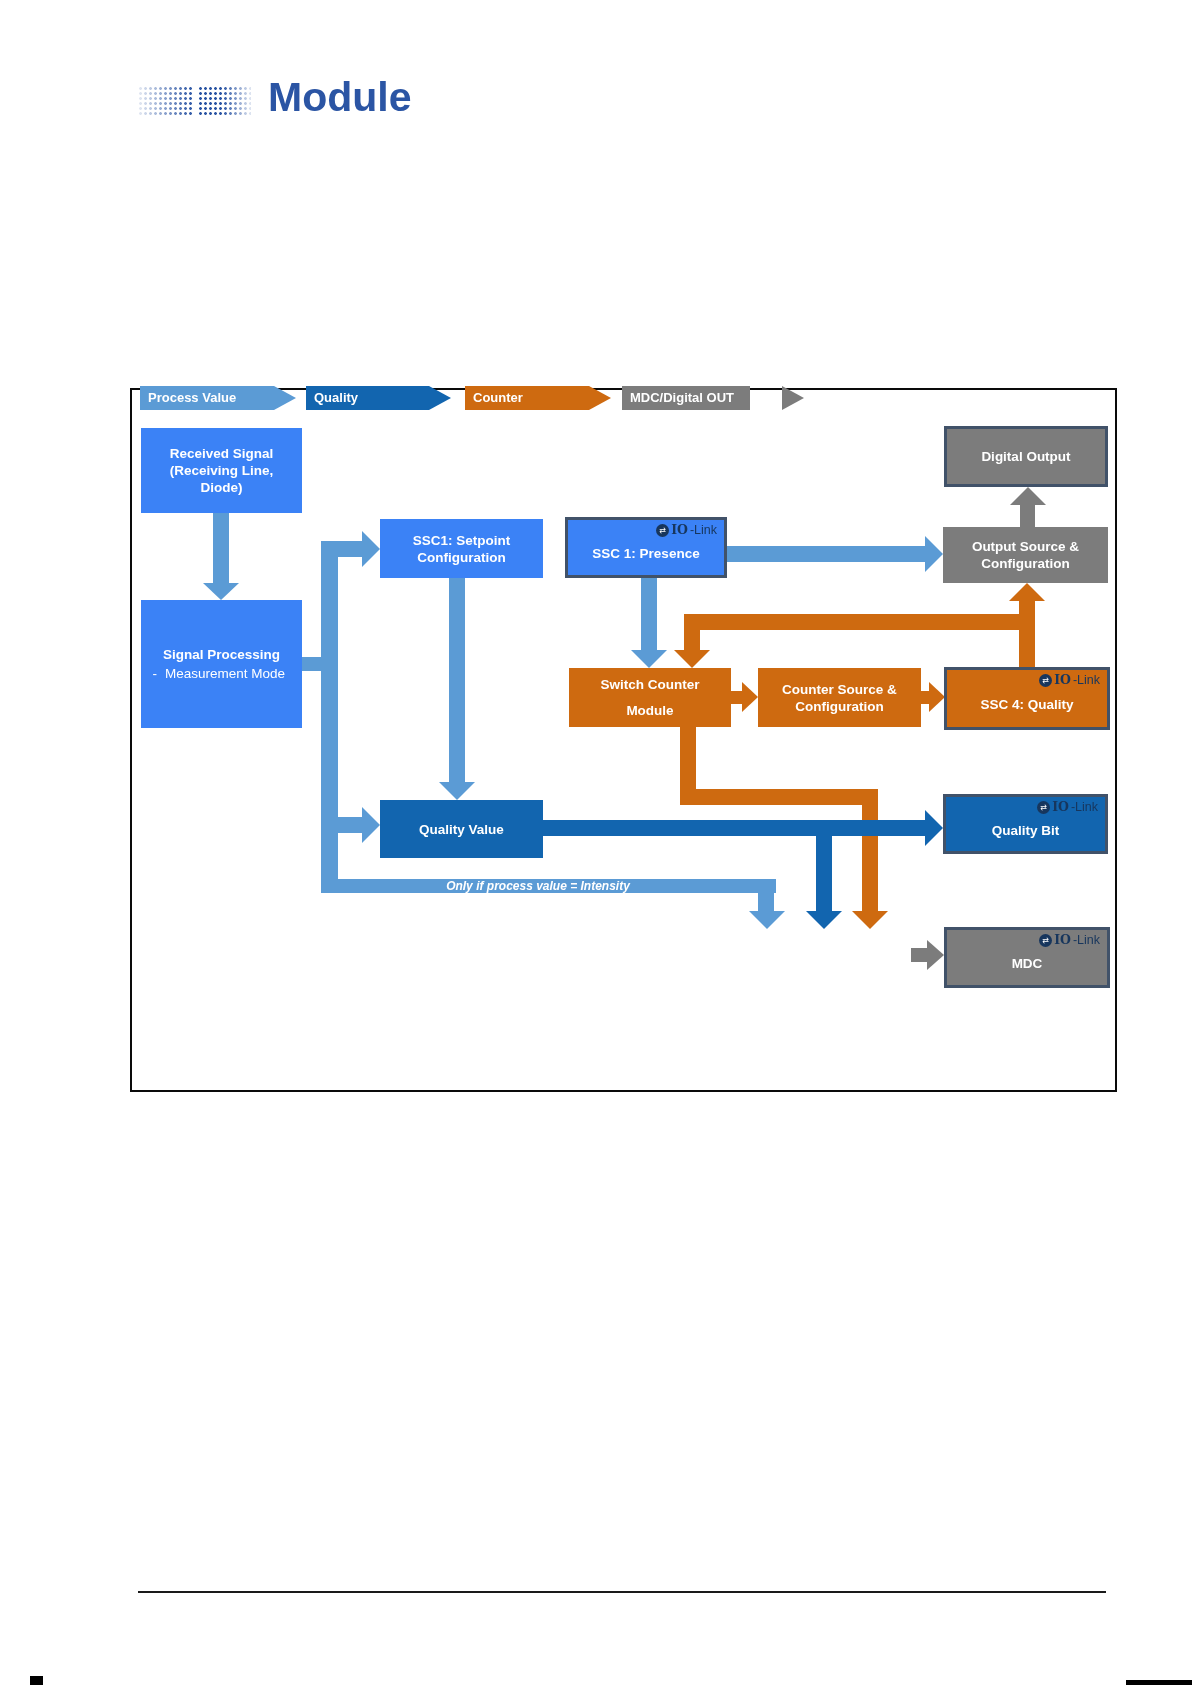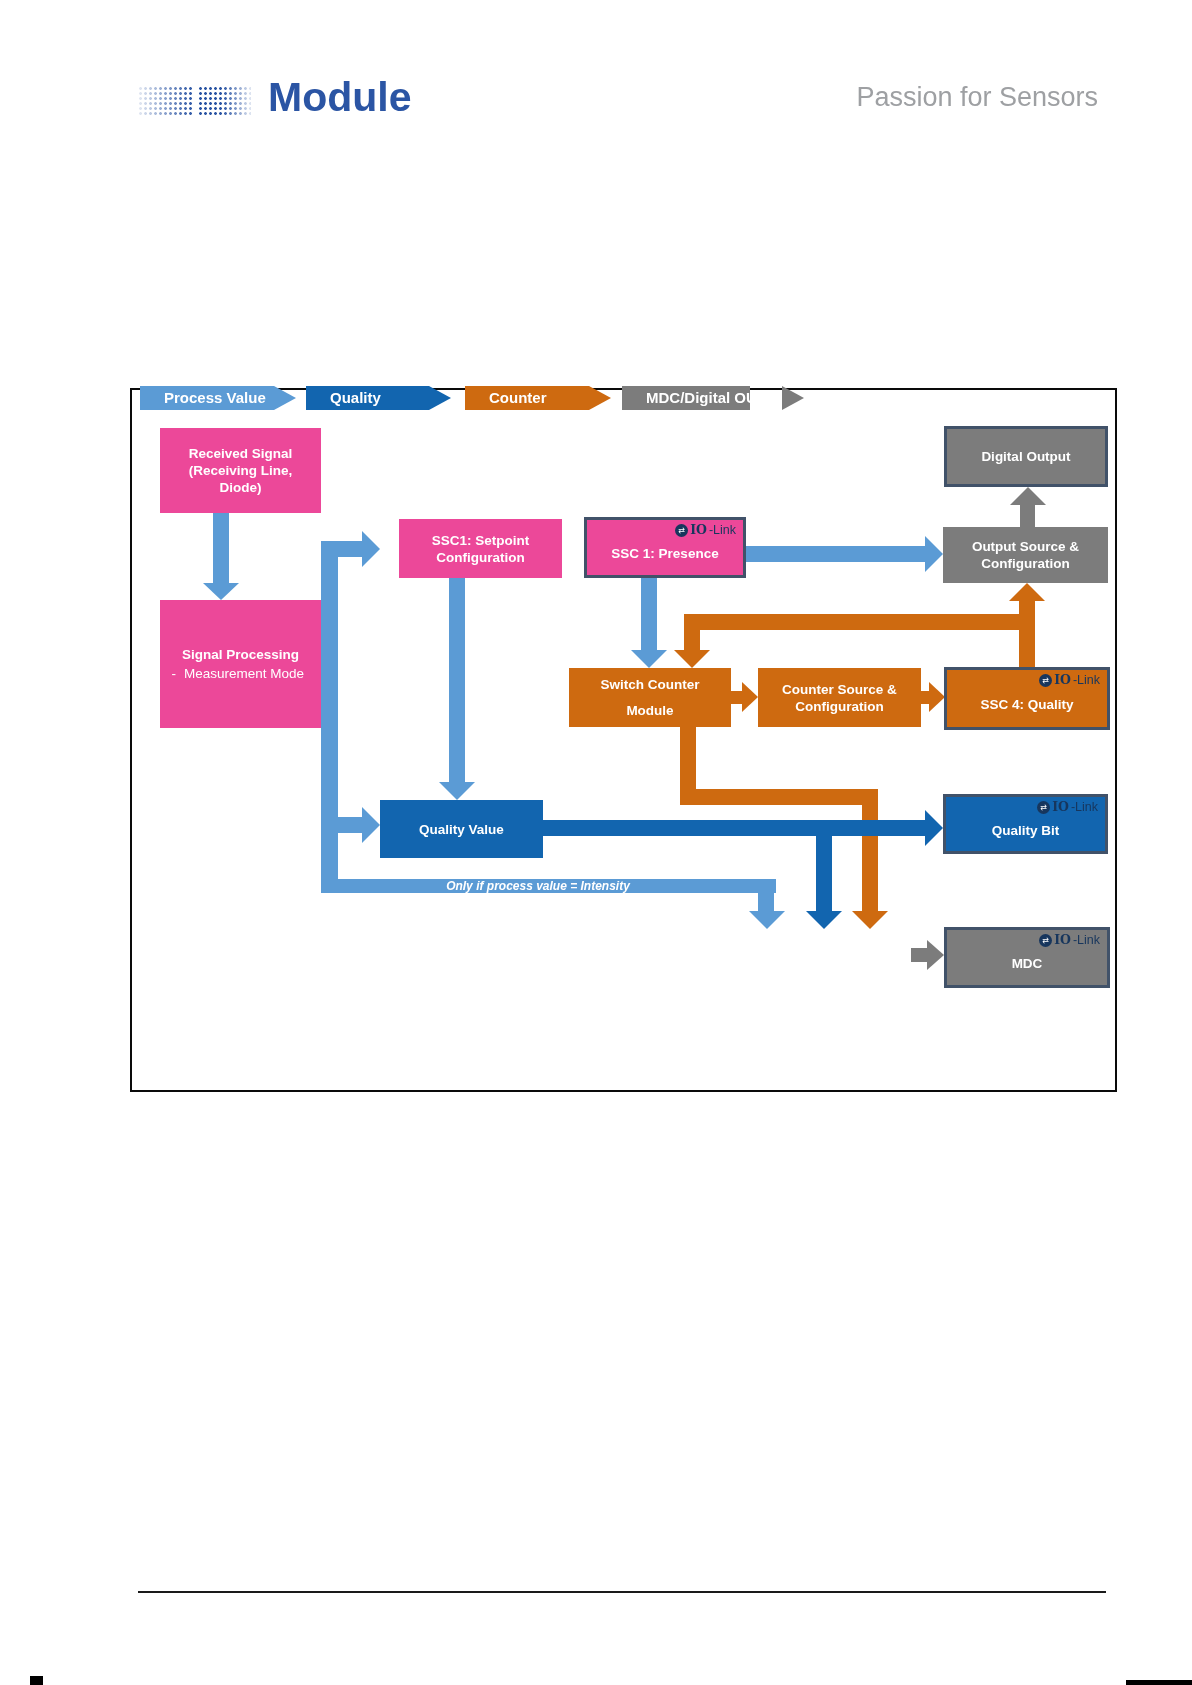--- a/index.html
+++ b/index.html
@@ -15,25 +15,25 @@
   .brand{position:absolute;left:268px;top:74px;font-size:41px;font-weight:bold;color:#2B55A4;letter-spacing:0;}
   .tagline{position:absolute;left:698px;top:82px;width:400px;text-align:right;font-size:27px;
            font-weight:300;color:#9EA0A3;}
   
   .frame{position:absolute;left:130px;top:388px;width:987px;height:653px;border:2px solid #0a0a0a;box-sizing:border-box;}
   .caption{position:absolute;left:130px;top:1039px;width:987px;height:53px;border:2px solid #0a0a0a;border-top:none;box-sizing:border-box;background:#fff;}
   
   .leg{position:absolute;top:386px;height:24px;display:flex;}
   .leg .body{height:24px;background:currentColor;}
   .leg .head{width:0;height:0;border-top:12px solid transparent;border-bottom:12px solid transparent;border-left:22px solid;}
-  .leg .lbl{position:absolute;left:8px;top:0;line-height:24px;font-size:15px;font-weight:bold;color:#fff;white-space:nowrap;margin-left:16px;}
+  .leg .lbl{position:absolute;left:8px;top:0;line-height:24px;font-size:13px;font-weight:bold;color:#fff;white-space:nowrap;}
   
   .node{position:absolute;box-sizing:border-box;display:flex;flex-direction:column;align-items:center;
         justify-content:center;color:#fff;font-size:13.5px;font-weight:bold;text-align:center;line-height:17px;}
-  .fill-pv{background:#ec4899;margin-left:19px;} .fill-qu{background:#1265AF;} .fill-co{background:#CE6A10;} .fill-gy{background:#7C7C7C;}
+  .fill-pv{background:#3b82f6;} .fill-qu{background:#1265AF;} .fill-co{background:#CE6A10;} .fill-gy{background:#7C7C7C;}
   .iobox{border:3px solid #415269;}
   .iolink{position:absolute;top:3px;right:7px;display:flex;align-items:center;gap:2px;
           color:#17365D;font-size:12.5px;font-weight:normal;line-height:14px;}
   .iol-disc{display:inline-flex;align-items:center;justify-content:center;width:13px;height:13px;
             border-radius:50%;background:#17365D;color:#fff;font-size:8px;line-height:13px;}
   .iol-io{font-family:"DejaVu Serif",serif;font-weight:bold;}
   .sp-bullet{display:flex;gap:8px;font-weight:normal;text-align:left;margin-top:2px;width:138px;line-height:17px;}
   .pad-io{padding-top:12px;}
   
   .ln{position:absolute;background:currentColor;}
@@ -49,21 +49,20 @@
   .artifact{position:absolute;background:#000;}
 </style>
 </head>
 <body>
 
 <div class="page">
 
   <div class="halftone ht1" style="left:138px;top:86px;width:56px;height:31px;"></div>
   <div class="halftone ht2" style="left:198px;top:86px;width:53px;height:31px;"></div>
   <div class="brand">Module</div>
-  <div class="tagline">Passion for Sensors</div>
 
   <div class="frame"></div>
   <div class="caption"></div>
 
   <div class="leg pv" style="left:140px;">
     <div class="body" style="width:134px;"></div>
     <div class="head"></div>
     <span class="lbl">Process Value</span>
   </div>
   <div class="leg qu" style="left:306px;">

